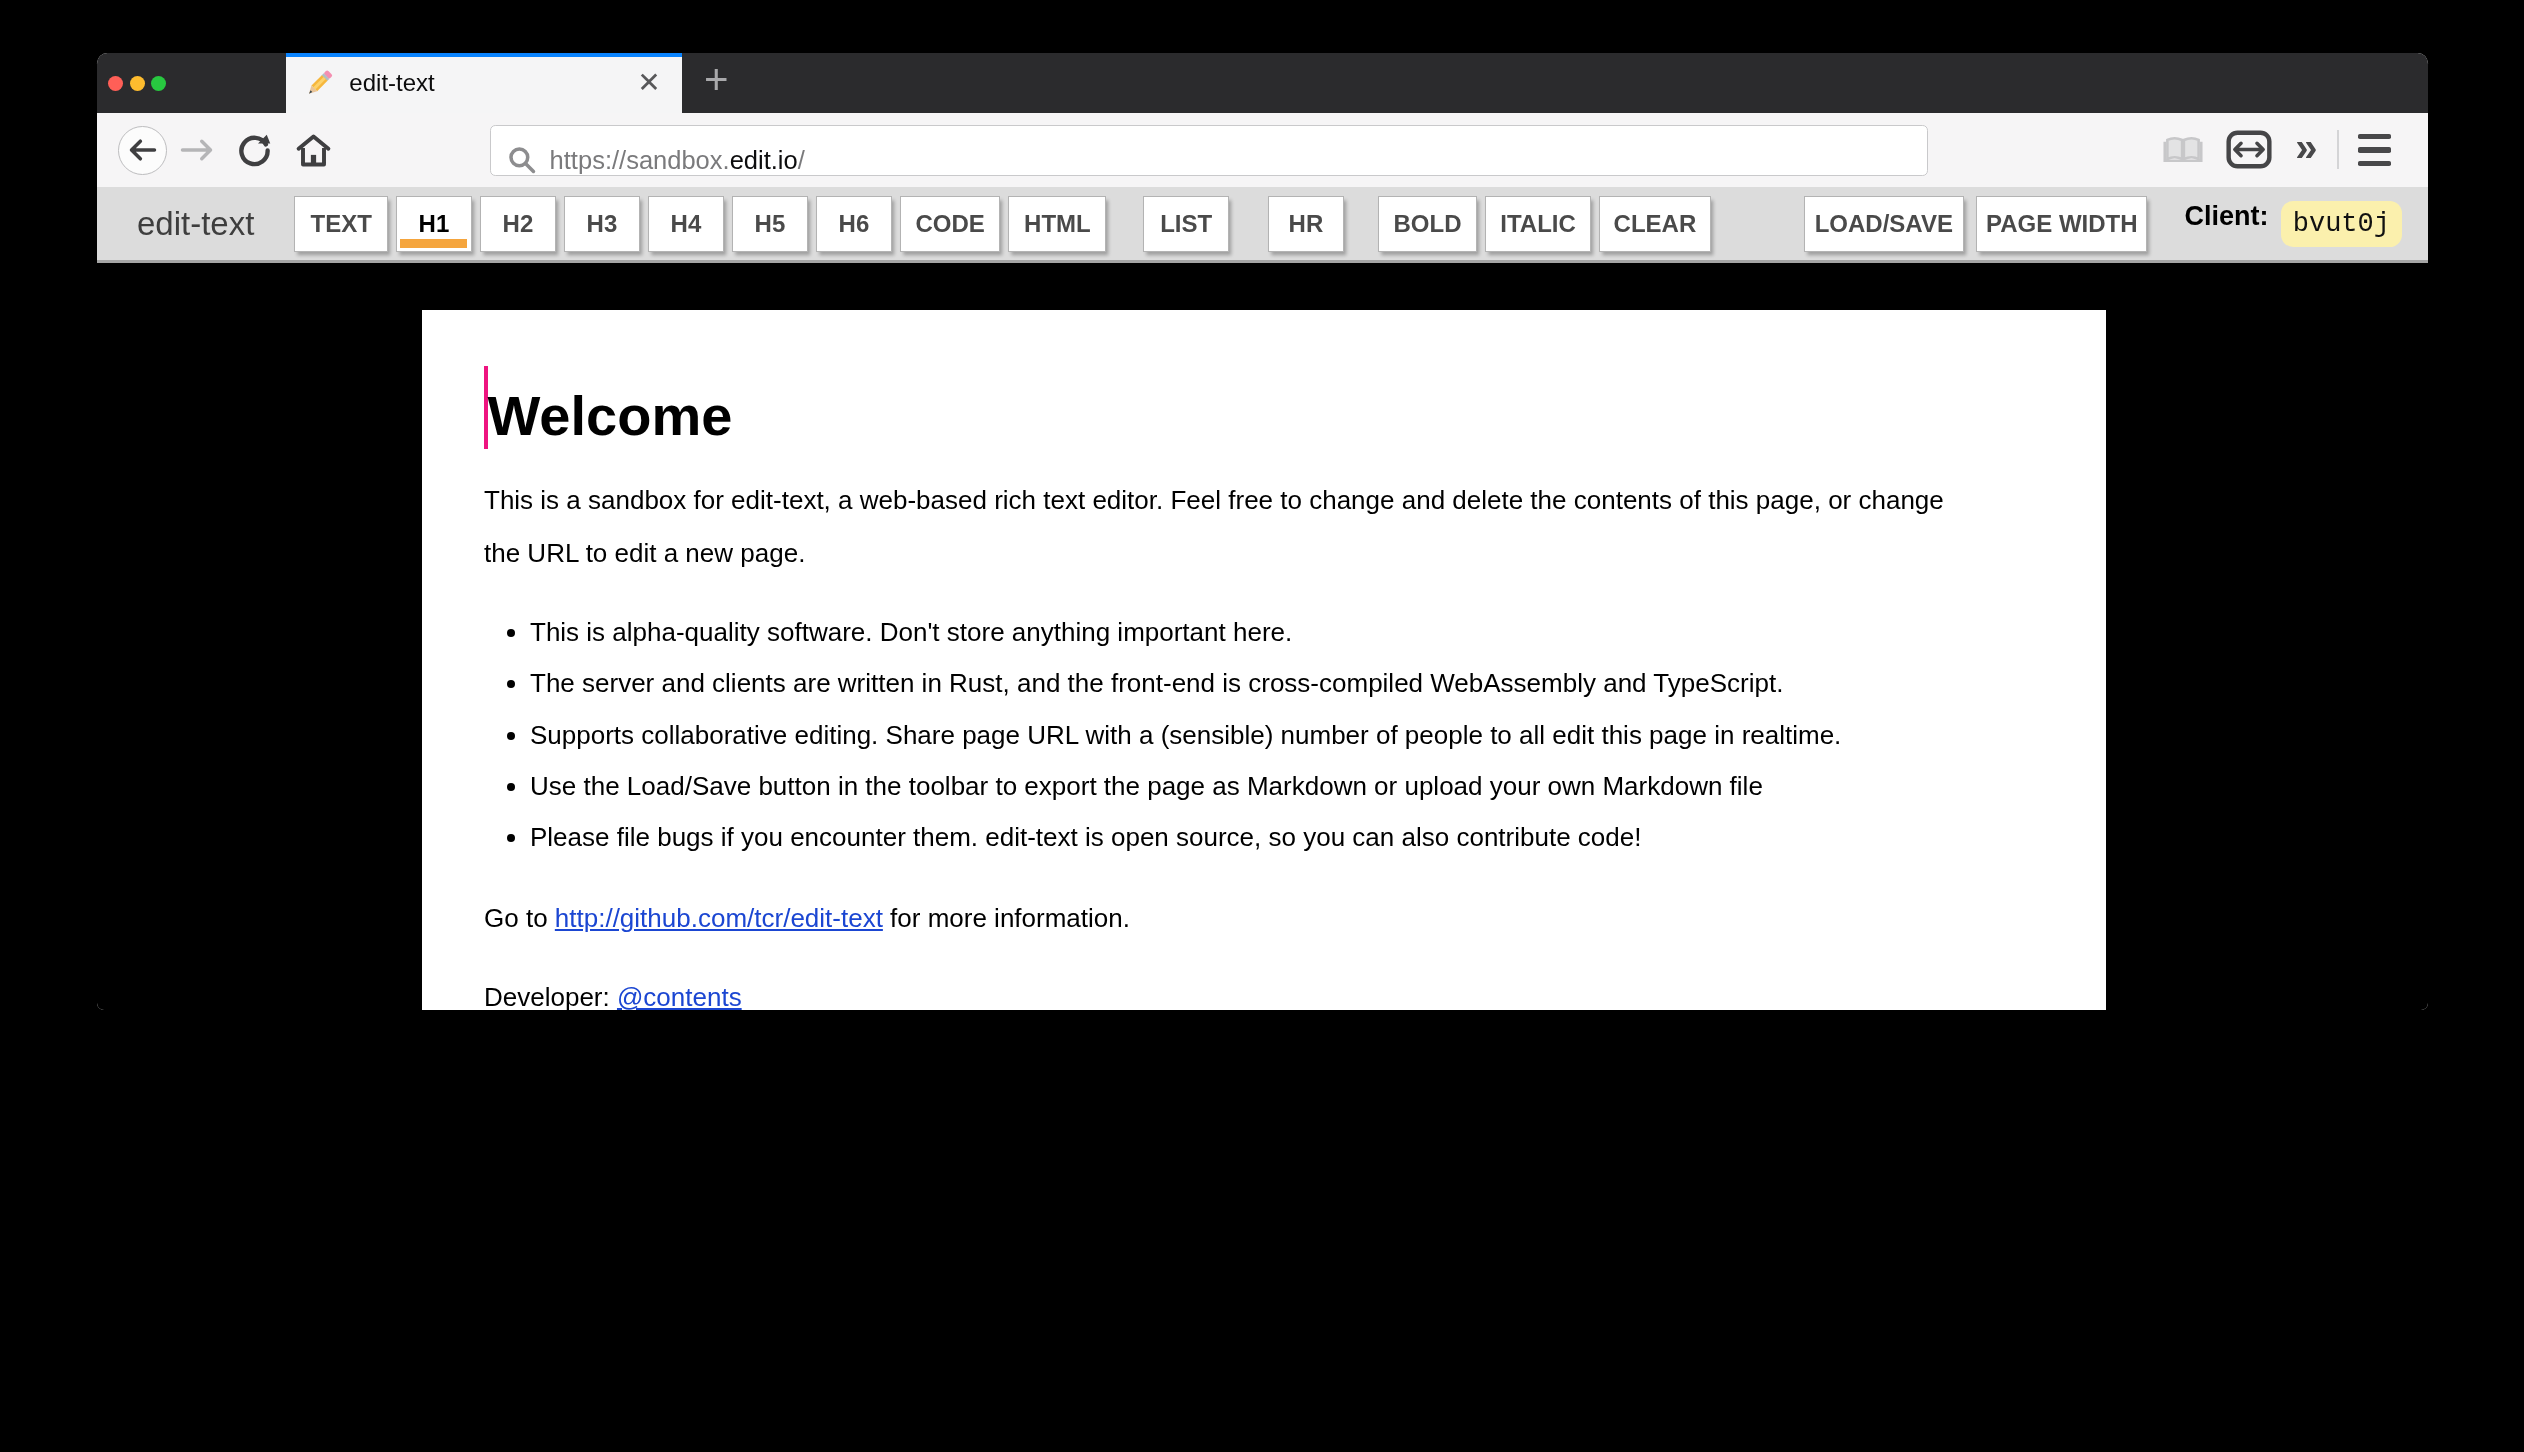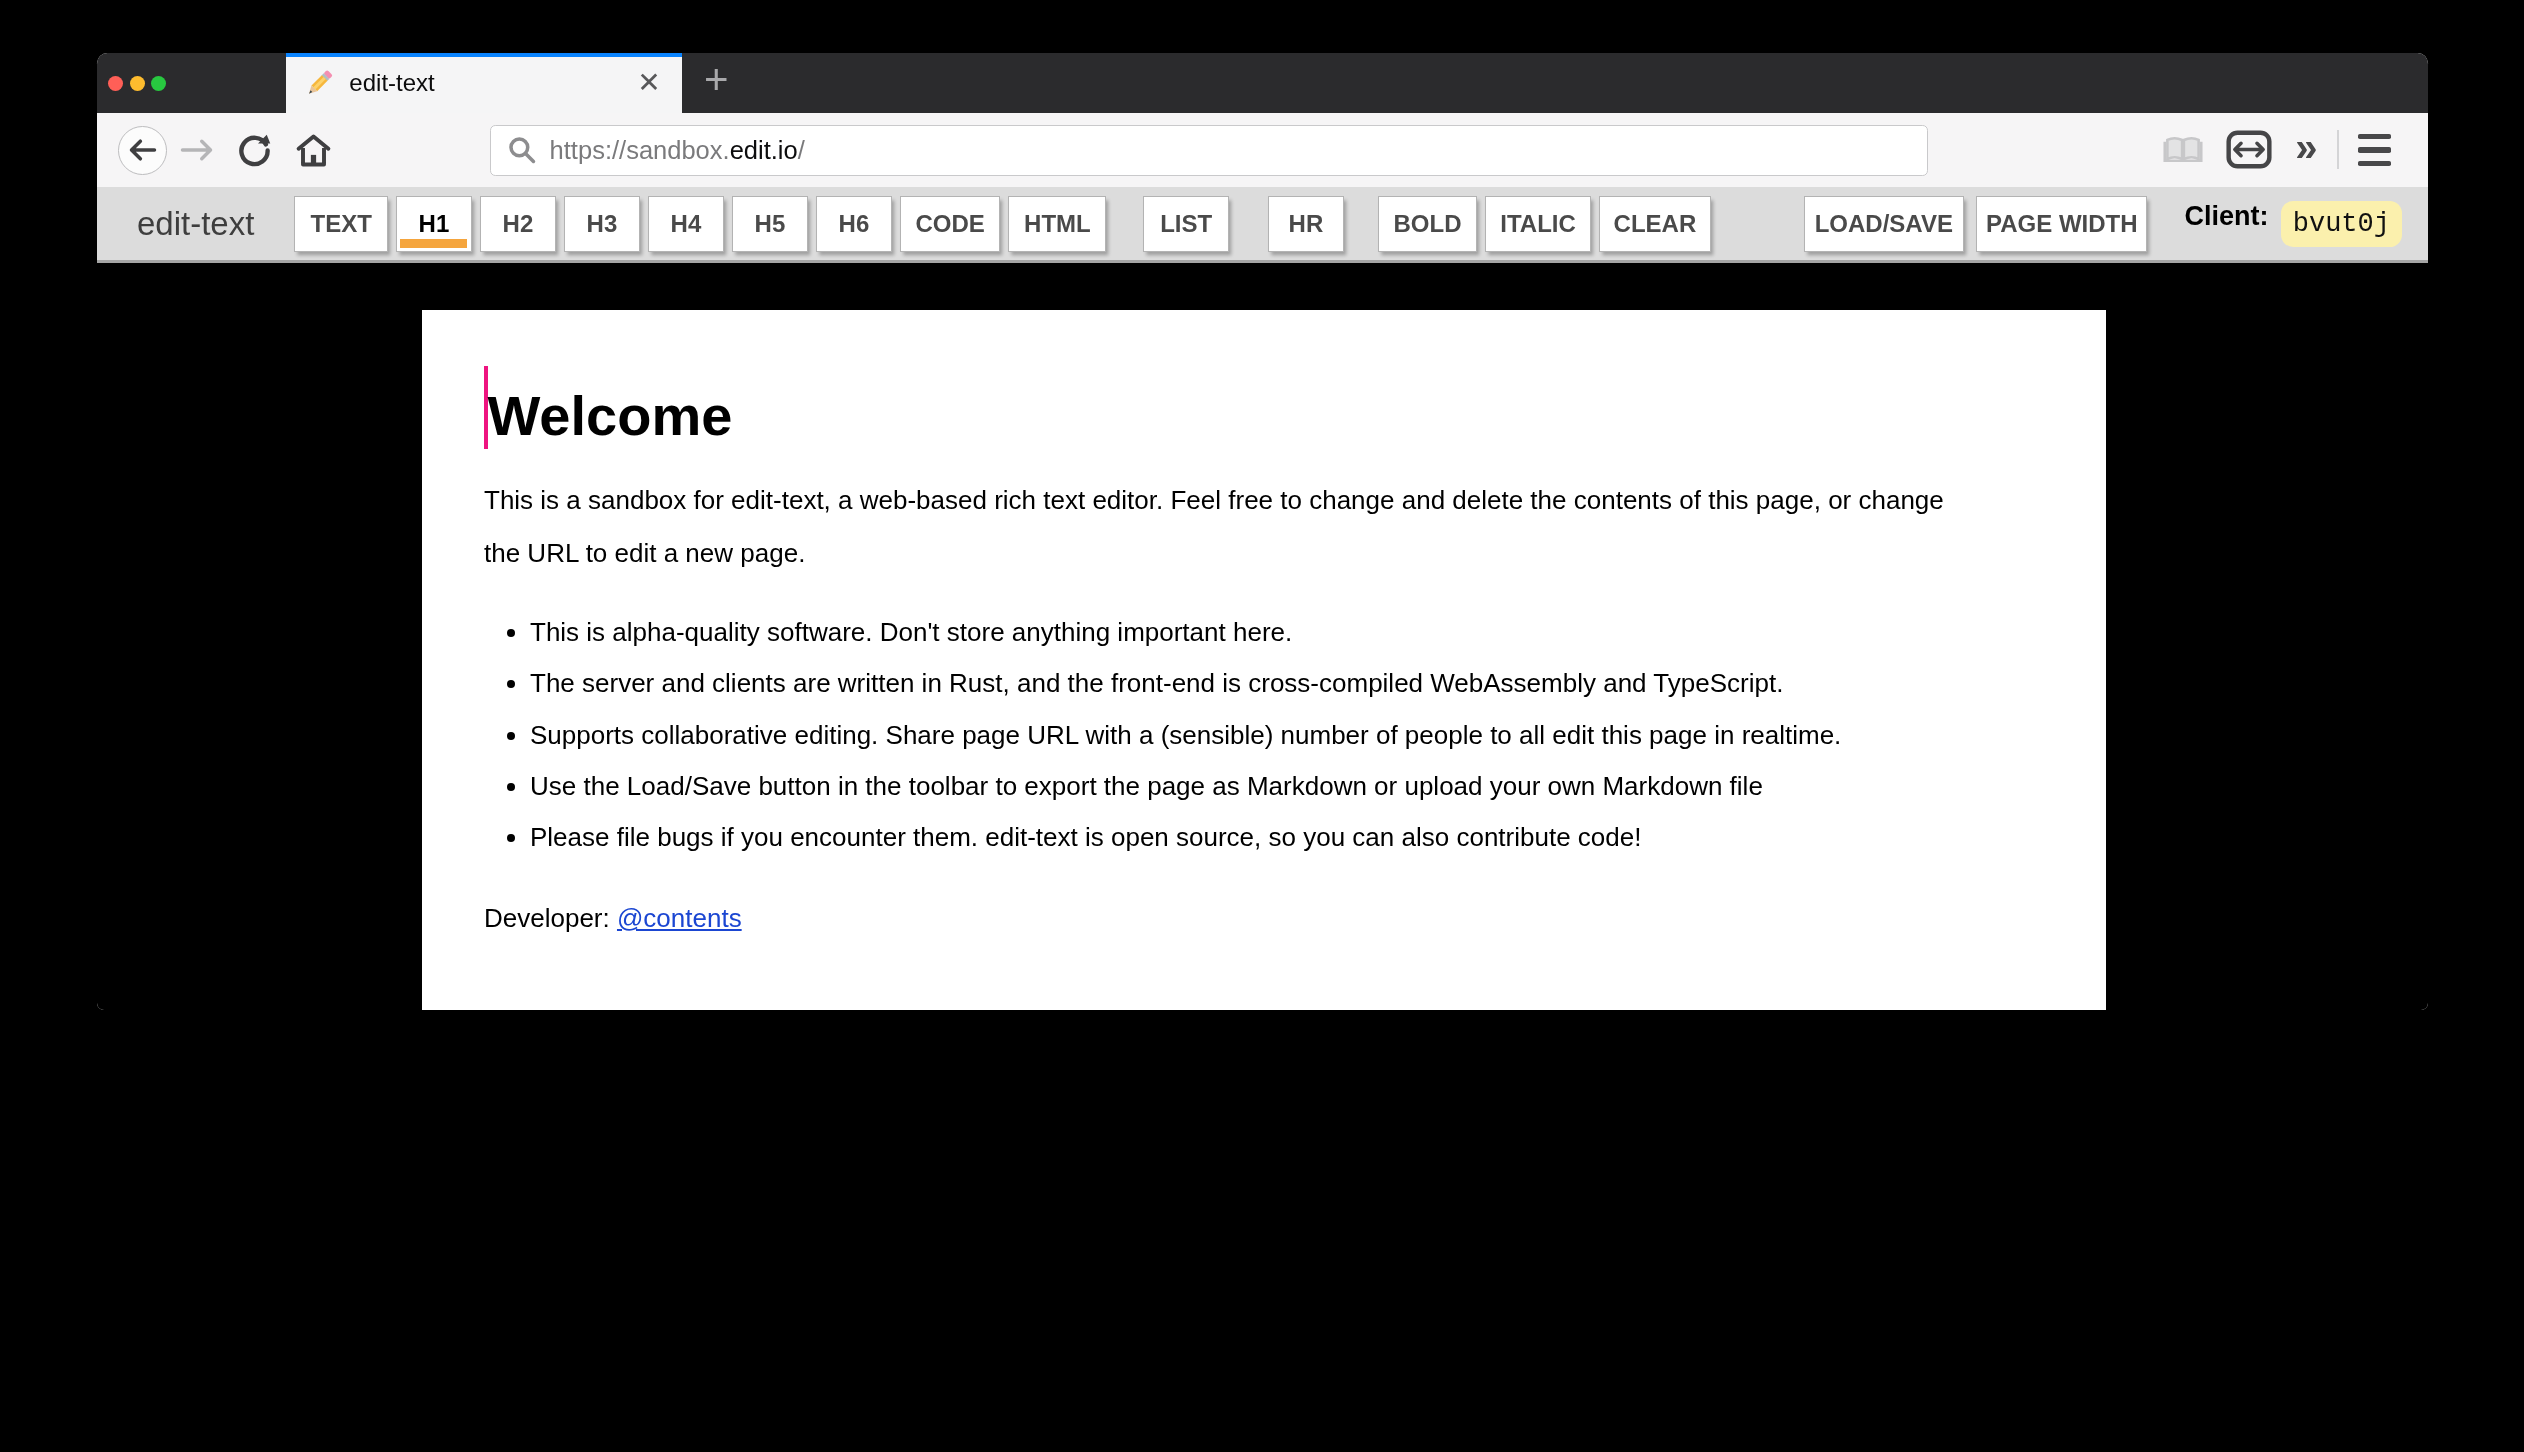--- a/index.html
+++ b/index.html
@@ -55,21 +55,21 @@
     border: 1.8px solid #bdbdbf; background: #fcfcfc;
     display: flex; align-items: center; justify-content: center;
     margin-right: 12.3px;
   }
   .nav-icon { display: block; }
   .mr { margin-right: 23px; }
   .urlbar {
     margin-left: 158px;
     width: 1438px; height: 51px;
     background: #fff; border: 1.8px solid #c9c9cb; border-radius: 5.3px;
-    display: flex; align-items: center; padding: 0 16px;
+    display: flex; align-items: flex-end; padding: 0 16px;
   }
   .url-text { font-size: 25.5px; margin-left: 12.3px; white-space: nowrap; }
   .url-dim { color: #7a7a7c; }
   .url-domain { color: #0c0c0d; }
   .nav-right { margin-left: auto; display: flex; align-items: center; }
   .sep { width: 1.8px; height: 39px; background: #d4d4d6; margin: 0 19.3px; }
   .chevrons { font-size: 40px; color: #48484a; font-weight: 700; line-height: 1; padding-bottom: 5.3px; }
   .hamburger { display: flex; flex-direction: column; gap: 8px; padding-right: 16px; }
   .hamburger span { display: block; width: 33px; height: 5.3px; background: #48484a; border-radius: 1.8px; }
 
@@ -240,18 +240,19 @@
     <div class="page-card">
       <h1 class="doc-h1"><span class="caret"></span><span>Welcome</span></h1>
       <p class="doc-p intro">This is a sandbox for edit-text, a web-based rich text editor. Feel free to change and delete the contents of this page, or change the URL to edit a new page.</p>
       <ul class="doc-ul">
         <li>This is alpha-quality software. Don't store anything important here.</li>
         <li>The server and clients are written in Rust, and the front-end is cross-compiled WebAssembly and TypeScript.</li>
         <li>Supports collaborative editing. Share page URL with a (sensible) number of people to all edit this page in realtime.</li>
         <li>Use the Load/Save button in the toolbar to export the page as Markdown or upload your own Markdown file</li>
         <li>Please file bugs if you encounter them. edit-text is open source, so you can also contribute code!</li>
       </ul>
+      <p class="doc-p"><span>Go to </span><a class="doc-link" href="#">http://github.com/tcr/edit-text</a><span> for more information.</span></p>
       <p class="doc-p"><span>Developer: </span><a class="doc-link" href="#">@contents</a></p>
     </div>
   </div>
 
 </div>
 
 
 </body></html>

